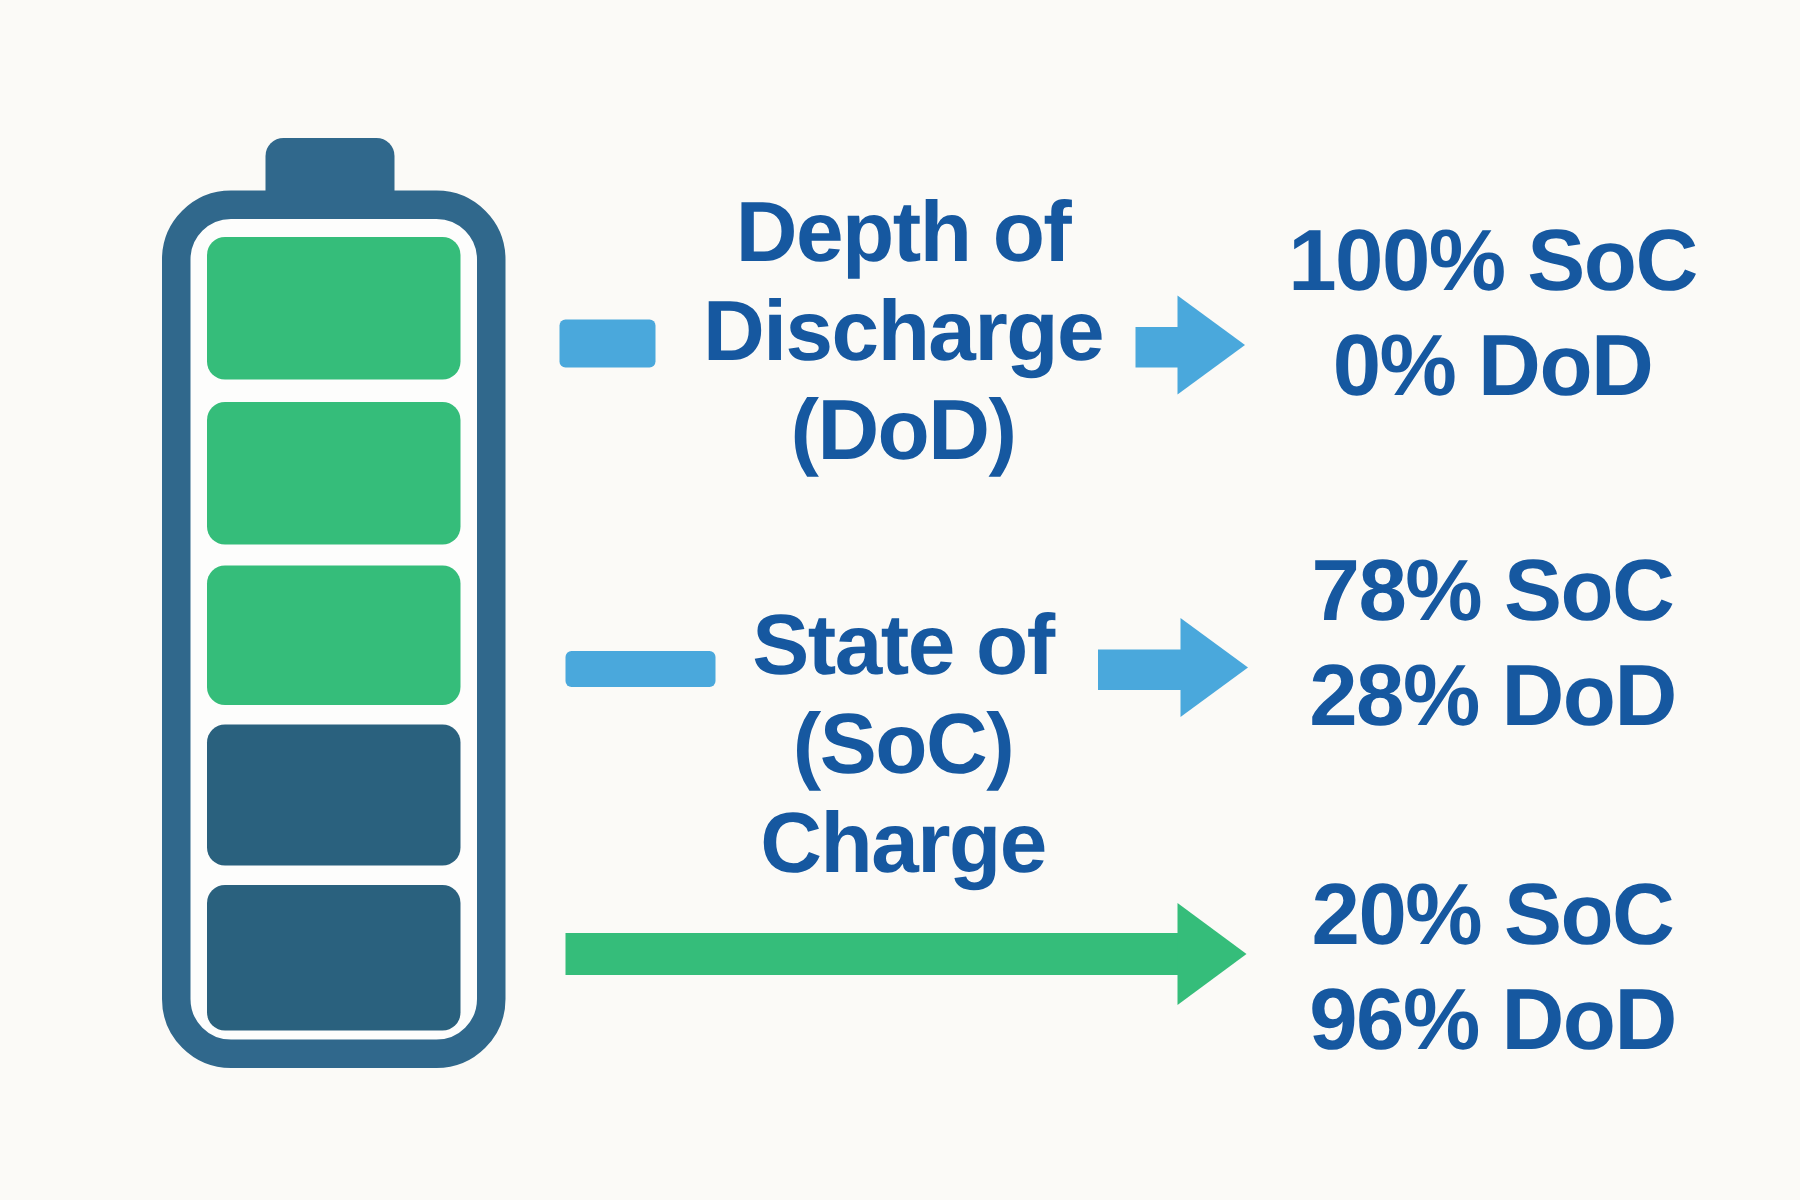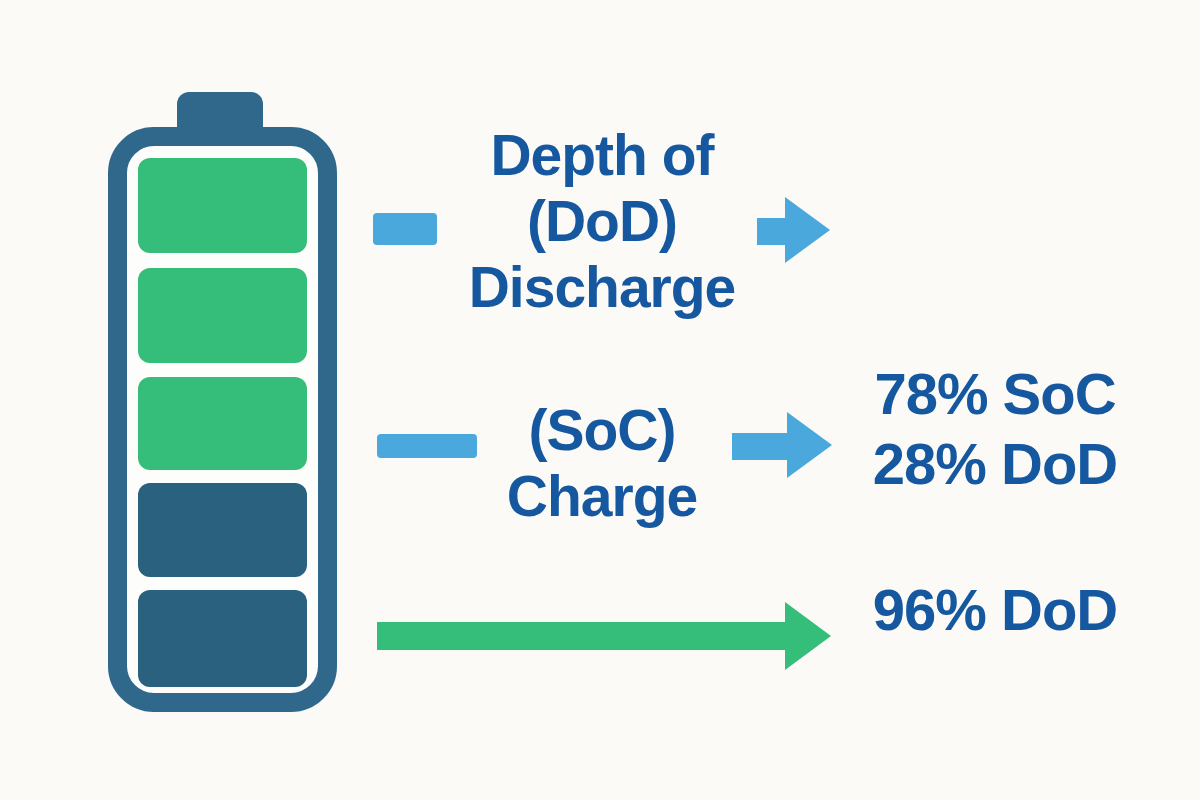--- a/index.html
+++ b/index.html
@@ -115,37 +115,43 @@
     <div class="seg seg-0" style="background: rgb(53, 189, 122);"></div>
     <div class="seg seg-1" style="background: rgb(53, 189, 122);"></div>
     <div class="seg seg-2" style="background: rgb(53, 189, 122);"></div>
     <div class="seg seg-3" style="background: rgb(42, 97, 126);"></div>
     <div class="seg seg-4" style="background: rgb(42, 97, 126);"></div>
   </div>
 
   <div class="stub stub-dod"></div>
   <div class="label label-dod">
     <div>Depth of</div>
+    <div>Discharge</div>
     <div>(DoD)</div>
-    <div>Discharge</div>
   </div>
   <div class="tail tail-dod"></div>
   <div class="head head-dod"></div>
+  <div class="value-pair value-top">
+    <div>100% SoC</div>
+    <div>0% DoD</div>
+  </div>
 
   <div class="stub stub-soc"></div>
   <div class="label label-soc">
+    <div>State of</div>
     <div>(SoC)</div>
     <div>Charge</div>
   </div>
   <div class="tail tail-soc"></div>
   <div class="head head-soc"></div>
   <div class="value-pair value-middle">
     <div>78% SoC</div>
     <div>28% DoD</div>
   </div>
 
   <div class="tail-green"></div>
   <div class="head-green"></div>
   <div class="value-pair value-bottom">
+    <div>20% SoC</div>
     <div>96% DoD</div>
   </div>
 
 </div>
 
 </body></html>

